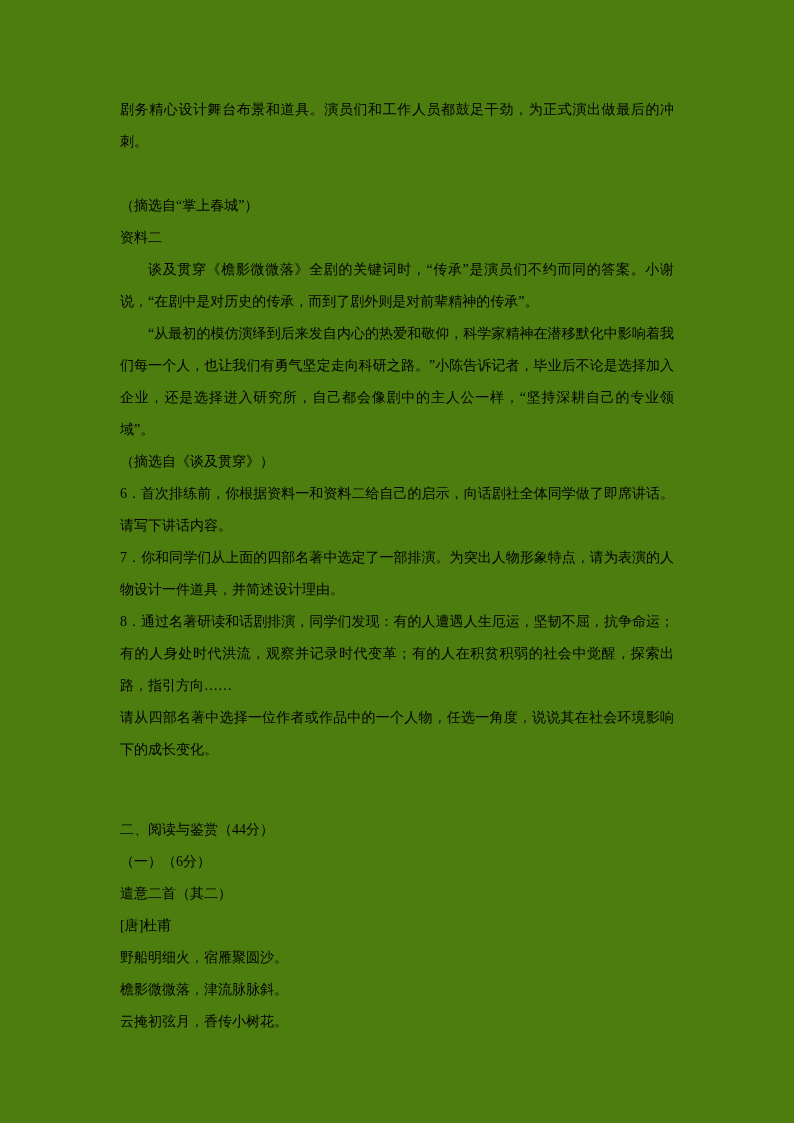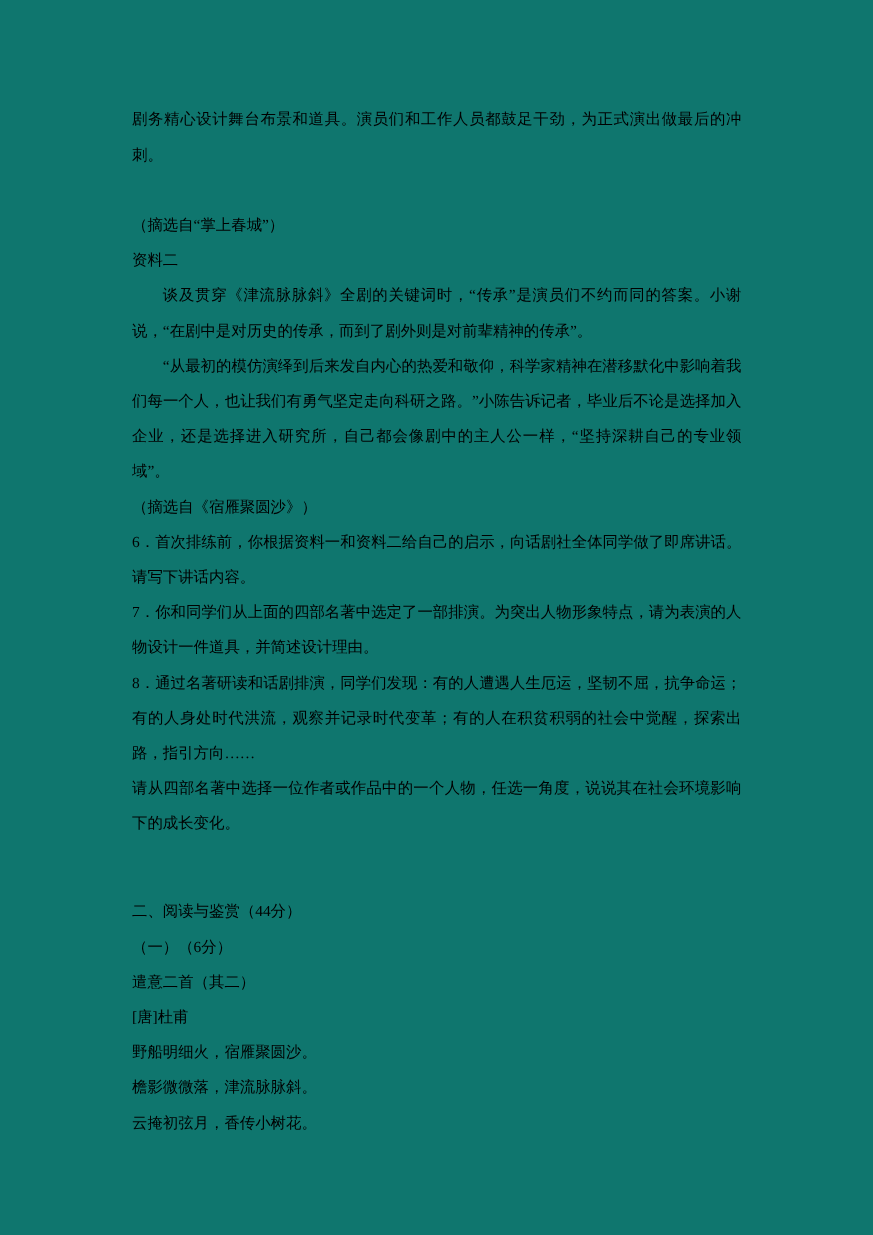--- a/index.html
+++ b/index.html
@@ -6,21 +6,21 @@
     margin: 0;
     padding: 0;
     background: #ffffff;
   }
   .page {
     position: relative;
     box-sizing: border-box;
     width: 794px;
     height: 1123px;
     margin: 0 auto;
-    background: #0f766e;
+    background: #4d7c0f;
     color: #000000;
     padding: 94px 120px 40px 120px;
     font-family: "Liberation Serif", "DejaVu Serif", serif;
     font-size: 14px;
     line-height: 32px;
     overflow: hidden;
   }
   .page p {
     margin: 0;
     padding: 0;
@@ -51,25 +51,25 @@
 <div class="page">
 
   <p>剧务精心设计舞台布景和道具。演员们和工作人员都鼓足干劲，为正式演出做最后的冲刺。</p>
 
   <div class="blank-gap"></div>
 
   <p class="align-right">（摘选自“掌上春城”）</p>
 
   <p>资料二</p>
 
-  <p class="indent">谈及贯穿《津流脉脉斜》全剧的关键词时，“传承”是演员们不约而同的答案。小谢说，“在剧中是对历史的传承，而到了剧外则是对前辈精神的传承”。</p>
+  <p class="indent">谈及贯穿《檐影微微落》全剧的关键词时，“传承”是演员们不约而同的答案。小谢说，“在剧中是对历史的传承，而到了剧外则是对前辈精神的传承”。</p>
 
   <p class="indent">“从最初的模仿演绎到后来发自内心的热爱和敬仰，科学家精神在潜移默化中影响着我们每一个人，也让我们有勇气坚定走向科研之路。”小陈告诉记者，毕业后不论是选择加入企业，还是选择进入研究所，自己都会像剧中的主人公一样，“坚持深耕自己的专业领域”。</p>
 
-  <p class="align-right">（摘选自《宿雁聚圆沙》）</p>
+  <p class="align-right">（摘选自《谈及贯穿》）</p>
 
   <p>6．首次排练前，你根据资料一和资料二给自己的启示，向话剧社全体同学做了即席讲话。请写下讲话内容。</p>
 
   <p>7．你和同学们从上面的四部名著中选定了一部排演。为突出人物形象特点，请为表演的人物设计一件道具，并简述设计理由。</p>
 
   <p>8．通过名著研读和话剧排演，同学们发现：有的人遭遇人生厄运，坚韧不屈，抗争命运；有的人身处时代洪流，观察并记录时代变革；有的人在积贫积弱的社会中觉醒，探索出路，指引方向……</p>
 
   <p>请从四部名著中选择一位作者或作品中的一个人物，任选一角度，说说其在社会环境影响下的成长变化。</p>
 
   <p class="bold-heading section-gap">二、阅读与鉴赏（44分）</p>

